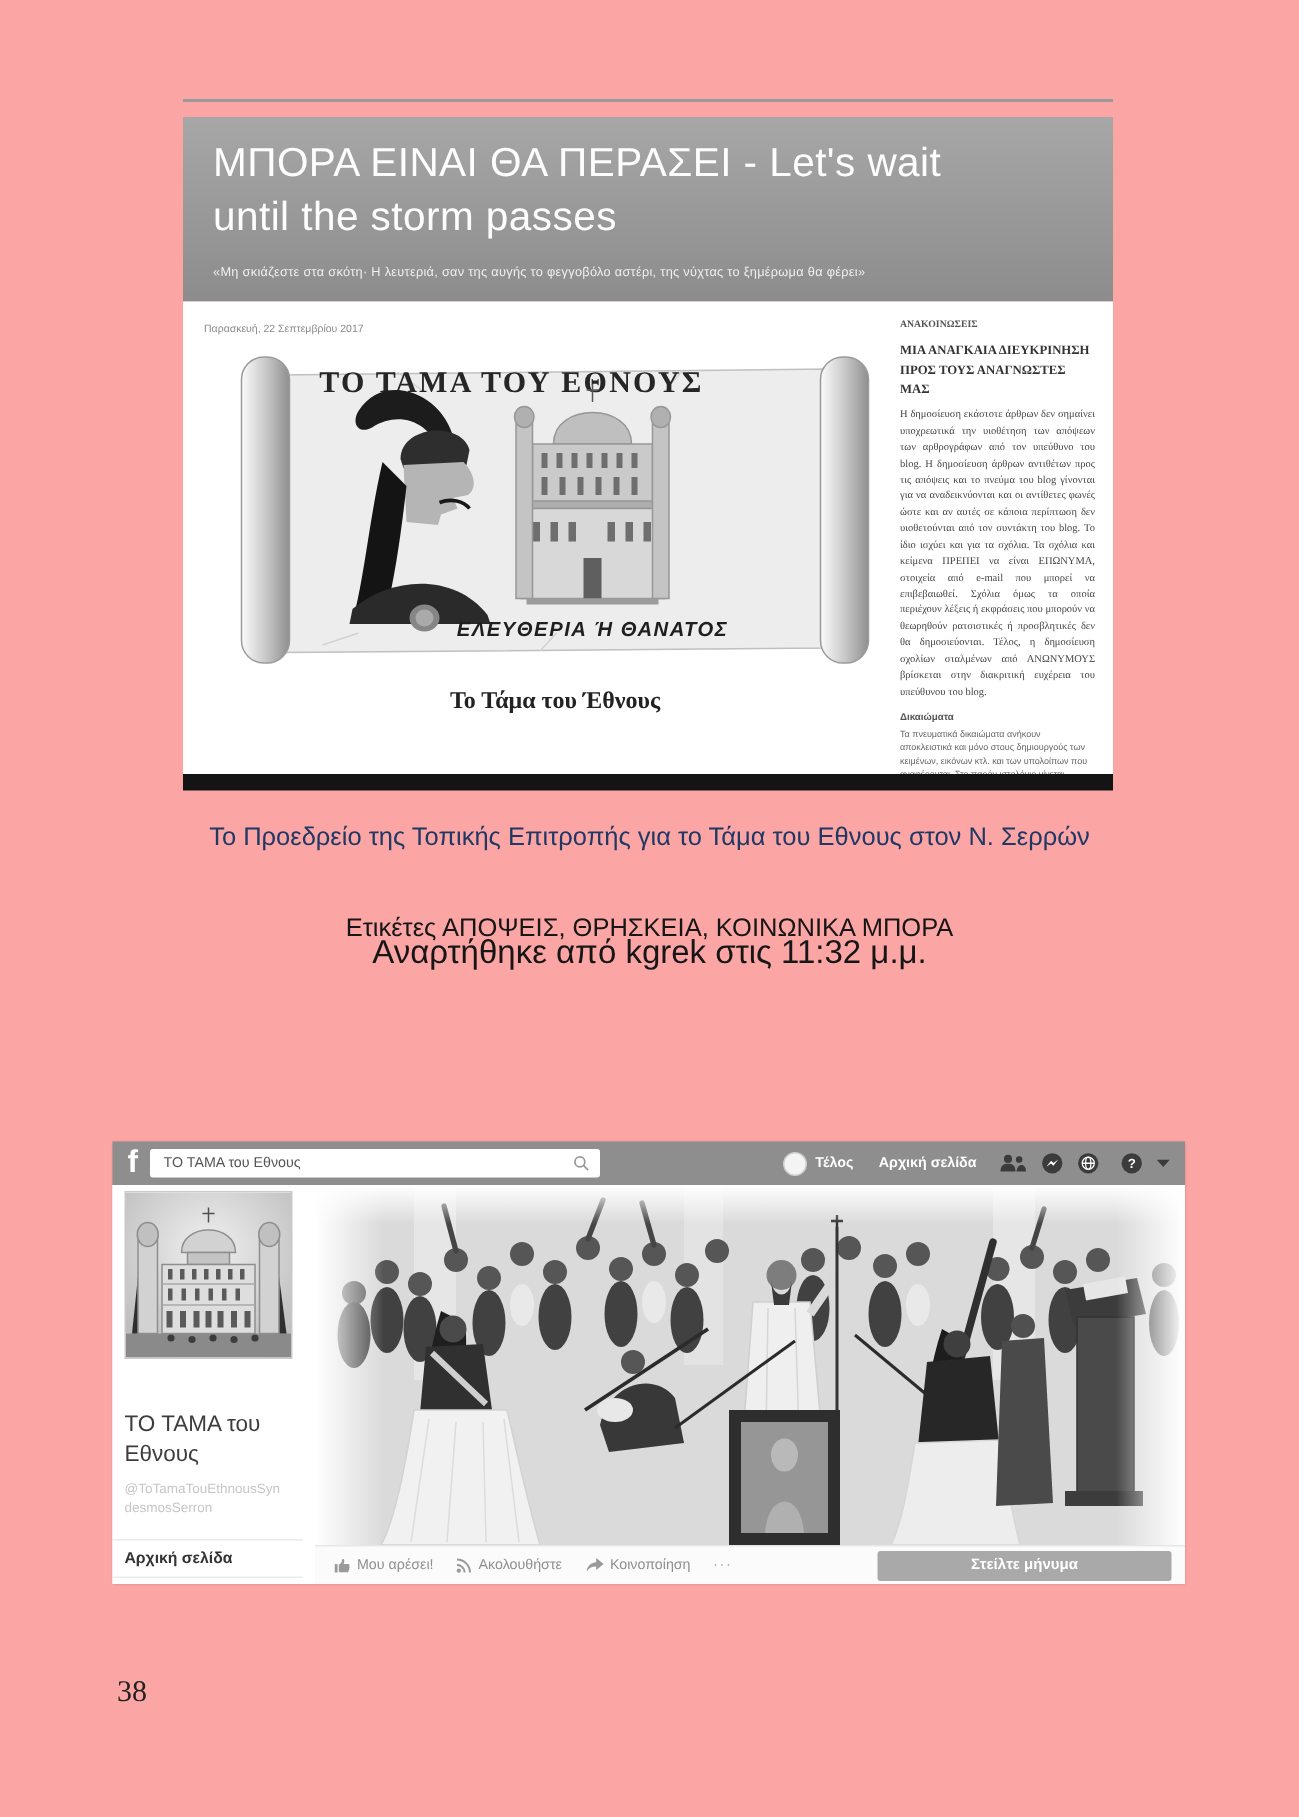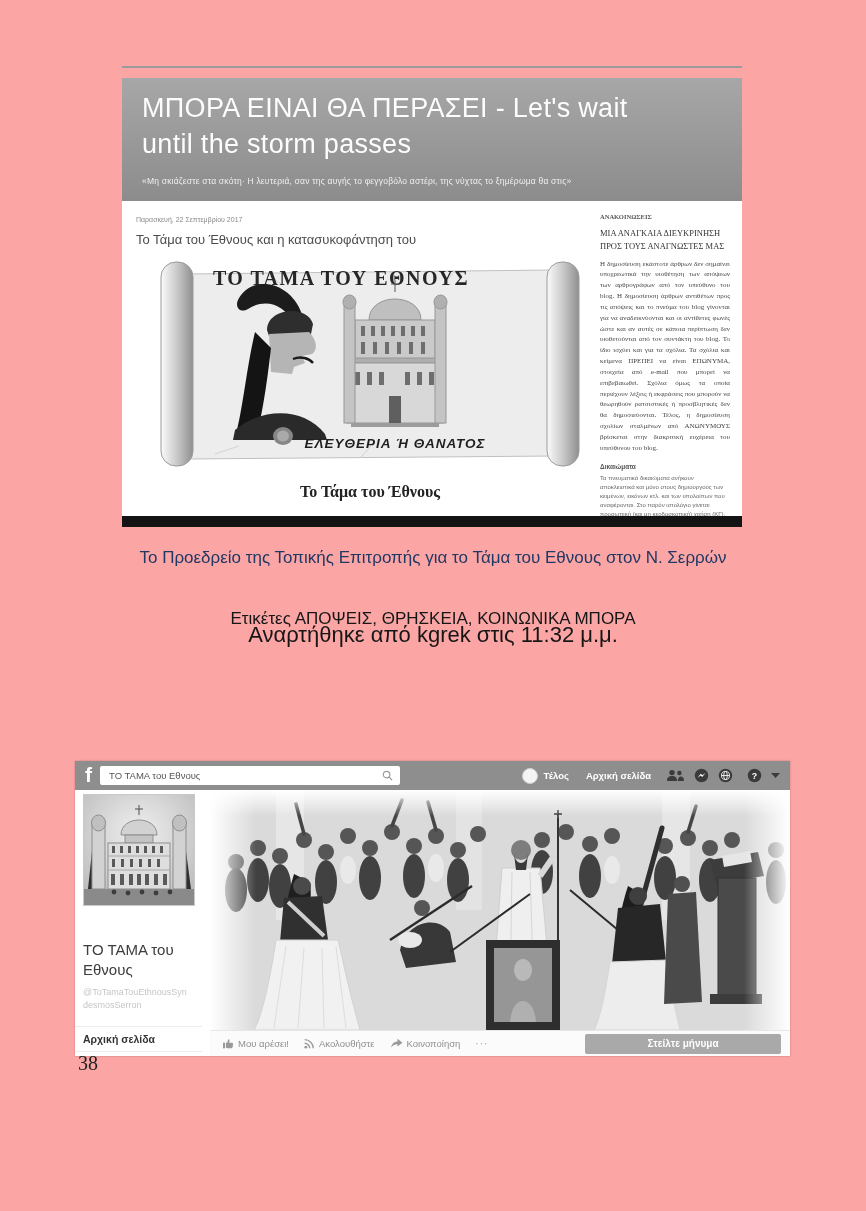--- a/index.html
+++ b/index.html
@@ -15,37 +15,37 @@
   .blog-subtitle{margin-top:14px;color:#efefef;font-size:8.5px;letter-spacing:.2px;}
   .blog-body{display:flex;background:#fff;height:315px;box-sizing:border-box;}
   .blog-main{width:478px;padding:15px 0 0 14px;box-sizing:border-box;}
   .blog-date{font-size:7px;color:#8a8a8a;}
   .blog-post-title{margin-top:9px;font-size:13px;color:#4c4c4c;}
   .scroll-art{display:block;margin:11px 0 0 19px;width:430px;height:212px;}
   .blog-caption{margin:13px 0 0 19px;width:430px;text-align:center;
                 font-family:"Liberation Serif",serif;font-weight:bold;font-size:16px;color:#222;}
   .blog-sidebar{width:142px;padding:12px 12px 0 0;box-sizing:border-box;overflow:hidden;height:315px;}
   .sb-label{font-size:6.5px;font-weight:bold;color:#555;font-family:"Liberation Serif",serif;}
-  .sb-title{margin-top:7px;font-size:8.5px;font-weight:normal;color:#333;
+  .sb-title{margin-top:7px;font-size:8.5px;font-weight:bold;color:#333;
             font-family:"Liberation Serif",serif;line-height:1.5;}
   .sb-body{margin-top:6px;font-size:7px;color:#444;font-family:"Liberation Serif",serif;
            text-align:justify;line-height:1.55;}
   .sb-rights-title{margin-top:9px;font-size:6.5px;font-weight:bold;color:#555;}
   .sb-rights{margin-top:4px;font-size:6px;color:#666;line-height:1.5;}
   .blog-blackbar{height:11px;background:#141414;}
 
   
   .doc-line{position:absolute;left:0;width:866px;text-align:center;}
   .cap1{top:548px;font-size:17px;color:#1f3864;}
   .cap2{top:584px;font-size:22px;color:#161616;margin-top:38px;}
   .cap3{top:609px;font-size:17px;color:#161616;}
   .doc-url{position:absolute;left:88px;top:650px;width:690px;text-align:center;
            font-size:17.5px;color:#161616;line-height:1.5;word-break:break-all;}
   .fb-url{top:1070px;font-size:16.5px;color:#161616;}
-  .page-num{position:absolute;left:78px;top:1052px;font-family:"Liberation Serif",serif;
+  .page-num{position:absolute;left:78px;top:1117px;font-family:"Liberation Serif",serif;
             font-size:20px;color:#222;}
 
   
   .fb{position:absolute;left:75px;top:761px;width:715px;box-shadow:0 0 2px rgba(0,0,0,.25);}
   .fb-header{height:29px;background:#8e8e8e;display:flex;align-items:center;
              padding:0 10px;box-sizing:border-box;}
   .fb-logo{color:#fff;font-size:21px;font-weight:bold;margin:0 8px 2px 0;line-height:1;}
   .fb-search{width:300px;height:19px;background:#fff;border-radius:2px;display:flex;
              align-items:center;padding:0 7px;box-sizing:border-box;}
   .fb-search input{border:0;outline:0;flex:1;font-size:9.5px;color:#555;
@@ -81,27 +81,26 @@
 </head>
 <body>
 
 <div class="page">
 
   <div class="blog">
     <div class="blog-topline"></div>
 
     <div class="blog-header">
       <div class="blog-title">ΜΠΟΡΑ ΕΙΝΑΙ ΘΑ ΠΕΡΑΣΕΙ - Let's wait until the storm passes</div>
-      <div class="blog-subtitle">«Μη σκιάζεστε στα σκότη· Η λευτεριά, σαν της αυγής το φεγγοβόλο αστέρι, της νύχτας το ξημέρωμα θα στις»</div>
+      <div class="blog-subtitle">«Μη σκιάζεστε στα σκότη· Η λευτεριά, σαν της αυγής το φεγγοβόλο αστέρι, της νύχτας το ξημέρωμα θα φέρει»</div>
     </div>
 
     <div class="blog-body">
       <div class="blog-main">
         <div class="blog-date">Παρασκευή, 22 Σεπτεμβρίου 2017</div>
-        <div class="blog-post-title">Το Τάμα του Έθνους και η κατασυκοφάντηση του</div>
 
         <svg class="scroll-art" viewBox="0 0 430 212">
           <defs>
             <linearGradient id="rollg" x1="0" y1="0" x2="1" y2="0">
               <stop offset="0" stop-color="#fbfbfb"></stop>
                 <stop offset=".5" stop-color="#c9c9c9"></stop>
                 <stop offset="1" stop-color="#8f8f8f"></stop>
             </linearGradient>
           </defs>
           <path d="M30,16 L398,12 L401,70 L396,130 L400,198 L33,201 L30,140 L33,70 Z" fill="#ededed" stroke="#c0c0c0"></path>

